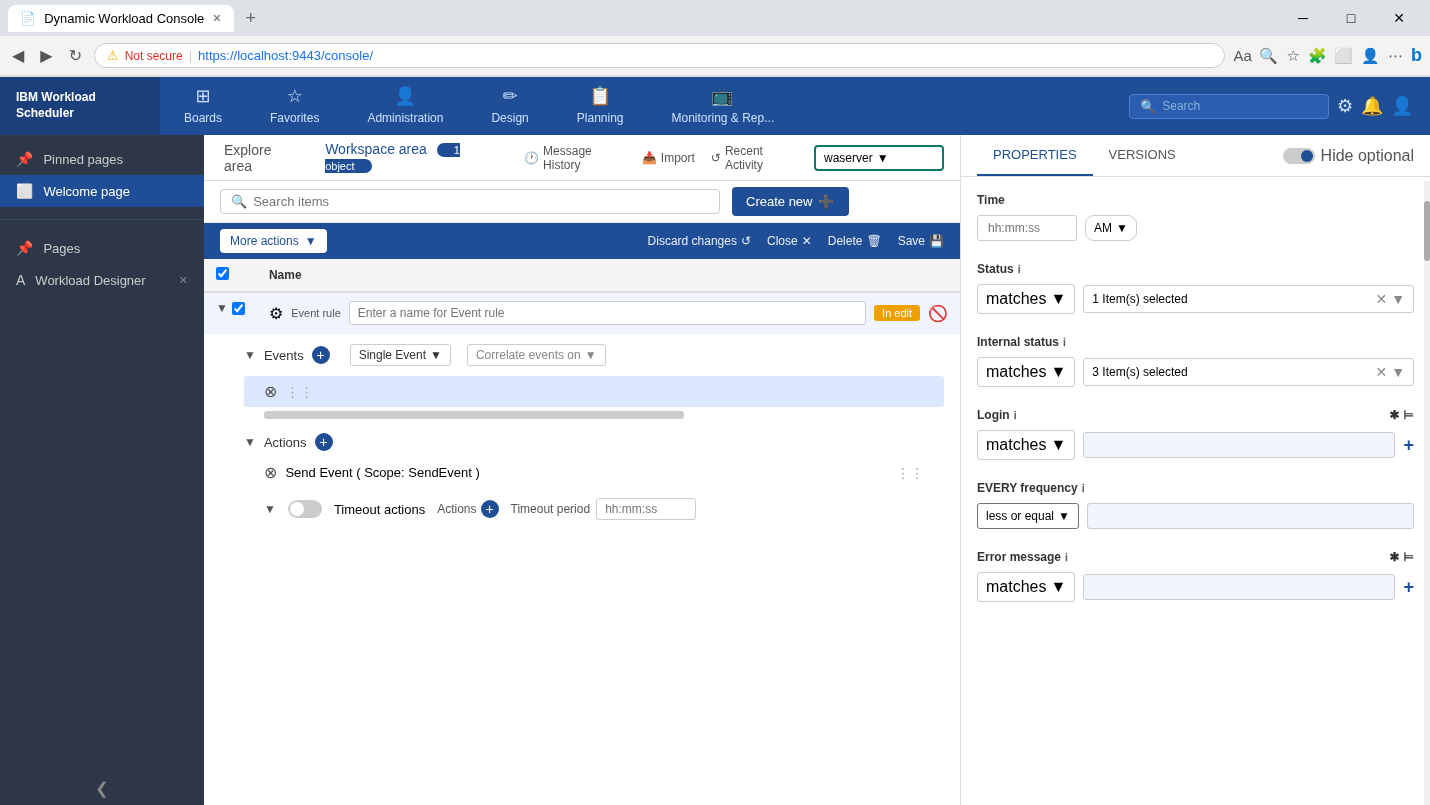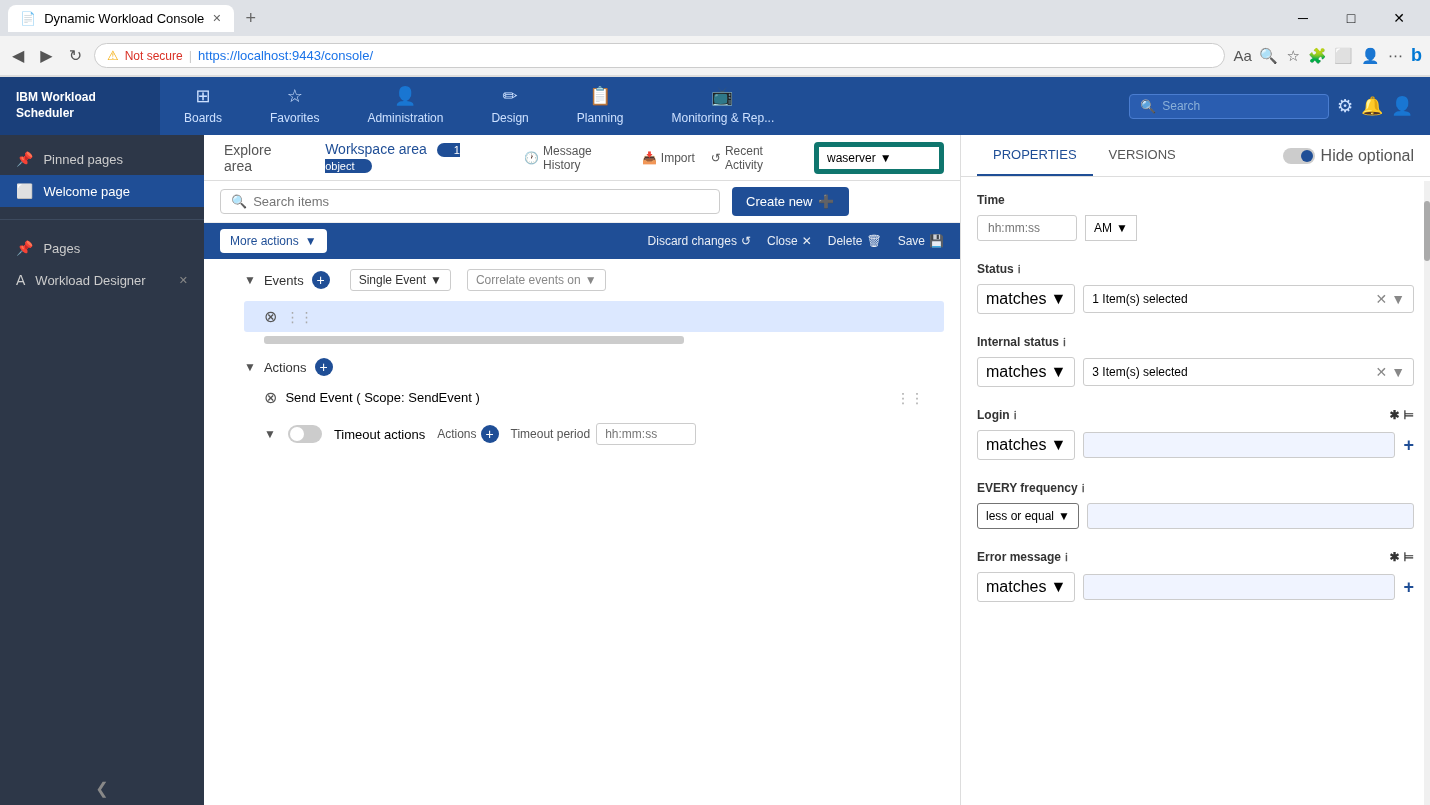--- a/index.html
+++ b/index.html
@@ -48,21 +48,21 @@
     
     .main-content { flex: 1; display: flex; flex-direction: column; overflow: hidden; }
 
     
     .content-topbar { display: flex; align-items: center; padding: 0 16px; gap: 16px; border-bottom: 1px solid #ddd; height: 46px; background: #fff; }
     .tab-explore { padding: 12px 4px; color: #555; cursor: pointer; font-size: 14px; font-weight: 500; }
     .tab-workspace { padding: 12px 4px; color: #1f4e96; border-bottom: 2px solid #1f4e96; cursor: pointer; font-size: 14px; font-weight: 500; }
     .badge { background: #1f4e96; color: #fff; border-radius: 10px; padding: 1px 17px; font-size: 11px; margin-left: 6px; }
     .topbar-right { margin-left: auto; display: flex; align-items: center; gap: 16px; }
     .topbar-link { color: #555; font-size: 12px; cursor: pointer; display: flex; align-items: center; gap: 4px; }
-    .server-select { display: flex; align-items: center; gap: 4px; padding: 4px 8px; border: 5px solid #0f766e; border-radius: 4px; background: #fff; font-size: 12px; cursor: pointer; min-width: 130px; }
+    .server-select { display: flex; align-items: center; gap: 4px; padding: 4px 8px; border: 2px solid #0f766e; border-radius: 4px; background: #fff; font-size: 12px; cursor: pointer; min-width: 130px; }
 
     
     .content-toolbar { display: flex; align-items: center; padding: 6px 16px; gap: 12px; background: #fff; border-bottom: 1px solid #eee; }
     .search-input { display: flex; align-items: center; flex: 1; max-width: 500px; border: 1px solid #ccc; border-radius: 4px; padding: 4px 10px; gap: 6px; }
     .search-input input { border: none; outline: none; font-size: 13px; width: 100%; }
     .create-btn { display: flex; align-items: center; background: #1f4e96; color: #fff; border: none; border-radius: 4px; padding: 7px 14px; font-size: 13px; cursor: pointer; gap: 6px; }
 
     
     .action-bar { display: flex; align-items: center; padding: 6px 16px; gap: 12px; background: #1f4e96; }
     .more-actions-btn { display: flex; align-items: center; gap: 6px; background: #fff; color: #1f4e96; border: none; border-radius: 4px; padding: 5px 10px; font-size: 12px; cursor: pointer; }
@@ -120,21 +120,21 @@
     .toggle-sm-knob { width: 12px; height: 12px; background: #fff; border-radius: 50%; position: absolute; top: 2px; right: 2px; }
     .toggle-on { background: #1f4e96; }
 
     
     .panel-content { flex: 1; overflow-y: auto; padding: 16px; }
     .field-group { margin-bottom: 20px; }
     .field-label { font-size: 12px; font-weight: 600; color: #333; margin-bottom: 8px; display: flex; align-items: center; gap: 4px; }
     .info-icon { color: #555; font-size: 11px; cursor: pointer; }
     .field-row { display: flex; align-items: center; gap: 8px; }
     .time-input { border: 1px solid #ccc; border-radius: 3px; padding: 5px 10px; font-size: 12px; color: #aaa; width: 100px; }
-    .ampm-select { border: 1px solid #ccc; border-radius: 0; padding: 5px 8px; font-size: 12px; background: #fff; cursor: pointer; display: flex; align-items: center; gap: 4px; }
+    .ampm-select { border: 1px solid #ccc; border-radius: 9px; padding: 5px 8px; font-size: 12px; background: #fff; cursor: pointer; display: flex; align-items: center; gap: 4px; }
     .condition-row { display: flex; align-items: center; gap: 8px; margin-top: 6px; }
     .condition-select { border: 1px solid #ccc; border-radius: 3px; padding: 5px 8px; font-size: 16px; background: #fff; cursor: pointer; display: flex; align-items: center; gap: 4px; min-width: 90px; }
     .value-select { flex: 1; border: 1px solid #ccc; border-radius: 3px; padding: 5px 8px; font-size: 12px; background: #fff; cursor: pointer; display: flex; align-items: center; justify-content: space-between; }
     .clear-btn { color: #888; cursor: pointer; font-size: 14px; }
     .expand-btn { color: #888; cursor: pointer; font-size: 14px; }
     .add-condition-btn { color: #1f4e96; cursor: pointer; font-size: 18px; font-weight: bold; }
     .text-input { flex: 1; border: 1px solid #ccc; border-radius: 3px; padding: 5px 8px; font-size: 12px; background: #f0f4ff; }
     .icon-btn-row { display: flex; align-items: center; gap: 4px; }
     .less-equal-select { border: 1px solid #737373; border-radius: 3px; padding: 5px 8px; font-size: 12px; background: #fff; cursor: pointer; display: flex; align-items: center; gap: 4px; }
     .freq-input { flex: 1; border: 1px solid #ccc; border-radius: 3px; padding: 5px 8px; font-size: 12px; background: #f0f4ff; }
@@ -324,20 +324,48 @@
             <span>🗑</span>
           </span>
           <span class="action-link">
             <span>Save</span>
             <span>💾</span>
           </span>
         </div>
       </div>
 
       <div class="table-container">
+        <table class="data-table">
+          <thead>
+            <tr>
+              <th style="width:36px;">
+                <input type="checkbox" checked="" style="">
+              </th>
+              <th>Name</th>
+            </tr>
+          </thead>
+          <tbody>
+
+            <tr class="event-rule-row">
+              <td style="display:flex; align-items:center; gap:4px; padding:8px 12px;">
+                <span style="color:#555; cursor:pointer;">▼</span>
+                <input type="checkbox" checked="" style="">
+              </td>
+              <td>
+                <div style="display:flex; align-items:center; gap:8px;">
+                  <span style="font-size:16px;">⚙</span>
+                  <span style="font-size:11px; color:#555;">Event rule</span>
+                  <input type="text" class="event-rule-input" style="width: 280px;" placeholder="Enter a name for Event rule">
+                  <span class="in-edit-badge">In edit</span>
+                  <span class="row-error" style="color:#d00;">🚫</span>
+                </div>
+              </td>
+            </tr>
+          </tbody>
+        </table>
 
         <div class="events-section">
           <div class="section-header">
             <span class="section-toggle">▼</span>
             <span>Events</span>
             <button class="add-btn">+</button>
             <div class="event-type-select" style="margin-left:12px;">
               <span>Single Event</span>
               <span>▼</span>
             </div>

